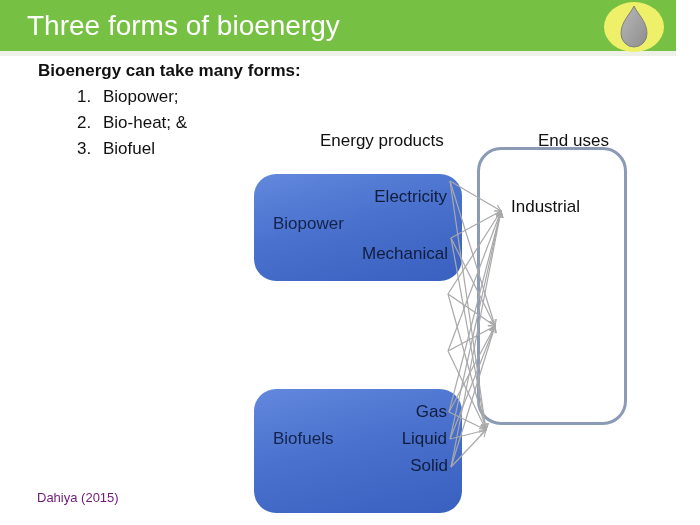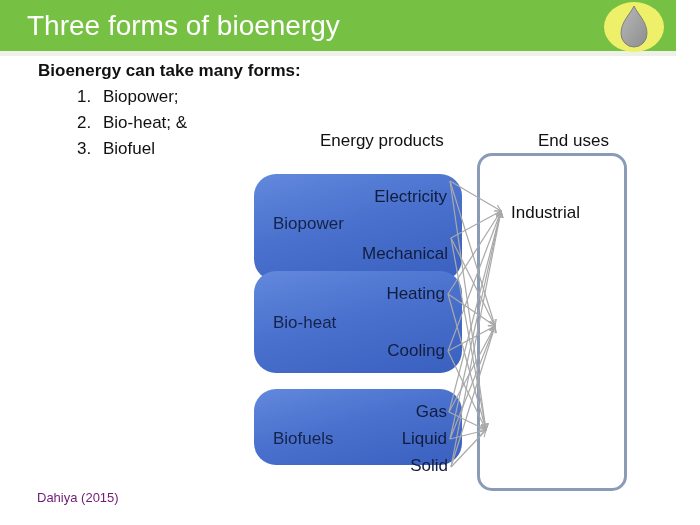--- a/index.html
+++ b/index.html
@@ -26,37 +26,37 @@
   .col-header{position:absolute;font-size:17px;white-space:nowrap;margin-left:31px;}
   .col-header.energy{left:289px;top:131px;}
   .col-header.uses{left:507px;top:131px;}
   
   .bluebox{
     position:absolute;left:254px;width:208px;border-radius:22px;
     background:linear-gradient(165deg,#6289dd 0%,#4a71cd 45%,#3a60c0 100%);
   }
   .box-biopower{top:174px;height:107px;}
   .box-bioheat{top:271px;height:102px;}
-  .box-biofuels{top:389px;height:76px;}
+  .box-biofuels{top:389px;height:124px;}
   .pname{position:absolute;left:19px;font-size:17px;color:#14234a;white-space:nowrap;}
   .pout{position:absolute;font-size:17px;color:#111d3c;white-space:nowrap;}
   .o-electricity{right:15px;top:13px;}
   .o-mechanical{right:14px;top:70px;}
   .n-biopower{top:40px;}
   .o-heating{right:17px;top:13px;}
   .n-bioheat{top:42px;}
   .o-cooling{right:17px;top:70px;}
   .o-gas{right:15px;top:13px;}
   .n-biofuels{top:40px;}
   .o-liquid{right:15px;top:40px;}
   .o-solid{right:14px;top:67px;}
   
   .endbox{
-    position:absolute;left:477px;top:153px;width:150px;height:338px;
-    box-sizing:border-box;border:3px solid #8b9bb5;border-radius:15px;background:#fff;
+    position:absolute;left:477px;top:147px;width:150px;height:278px;
+    box-sizing:border-box;border:3px solid #8b9bb5;border-radius:24px;background:#fff;
   }
   .euse{position:absolute;font-size:17px;color:#111;}
   .eu-industrial{left:31px;top:47px;}
   .eu-residential{left:28px;top:163px;}
   .eu-transport{left:15px;top:263px;width:122px;line-height:19px;}
   
   #connectors{
     position:absolute;left:0;top:0;width:700px;height:525px;
     pointer-events:none;
   }
@@ -101,25 +101,20 @@
 
   <div class="col-header energy">Energy products</div>
   <div class="col-header uses">End uses</div>
 
   <div class="bluebox box-biopower">
     <span class="pout o-electricity">Electricity</span>
     <span class="pname n-biopower">Biopower</span>
     <span class="pout o-mechanical">Mechanical</span>
   </div>
 
-  <div class="bluebox box-bioheat">
-    <span class="pout o-heating">Heating</span>
-    <span class="pname n-bioheat">Bio-heat</span>
-    <span class="pout o-cooling">Cooling</span>
-  </div>
 
   <div class="bluebox box-biofuels">
     <span class="pout o-gas">Gas</span>
     <span class="pname n-biofuels">Biofuels</span>
     <span class="pout o-liquid">Liquid</span>
     <span class="pout o-solid">Solid</span>
   </div>
 
   <div class="endbox">
     <span class="euse eu-industrial">Industrial</span>

